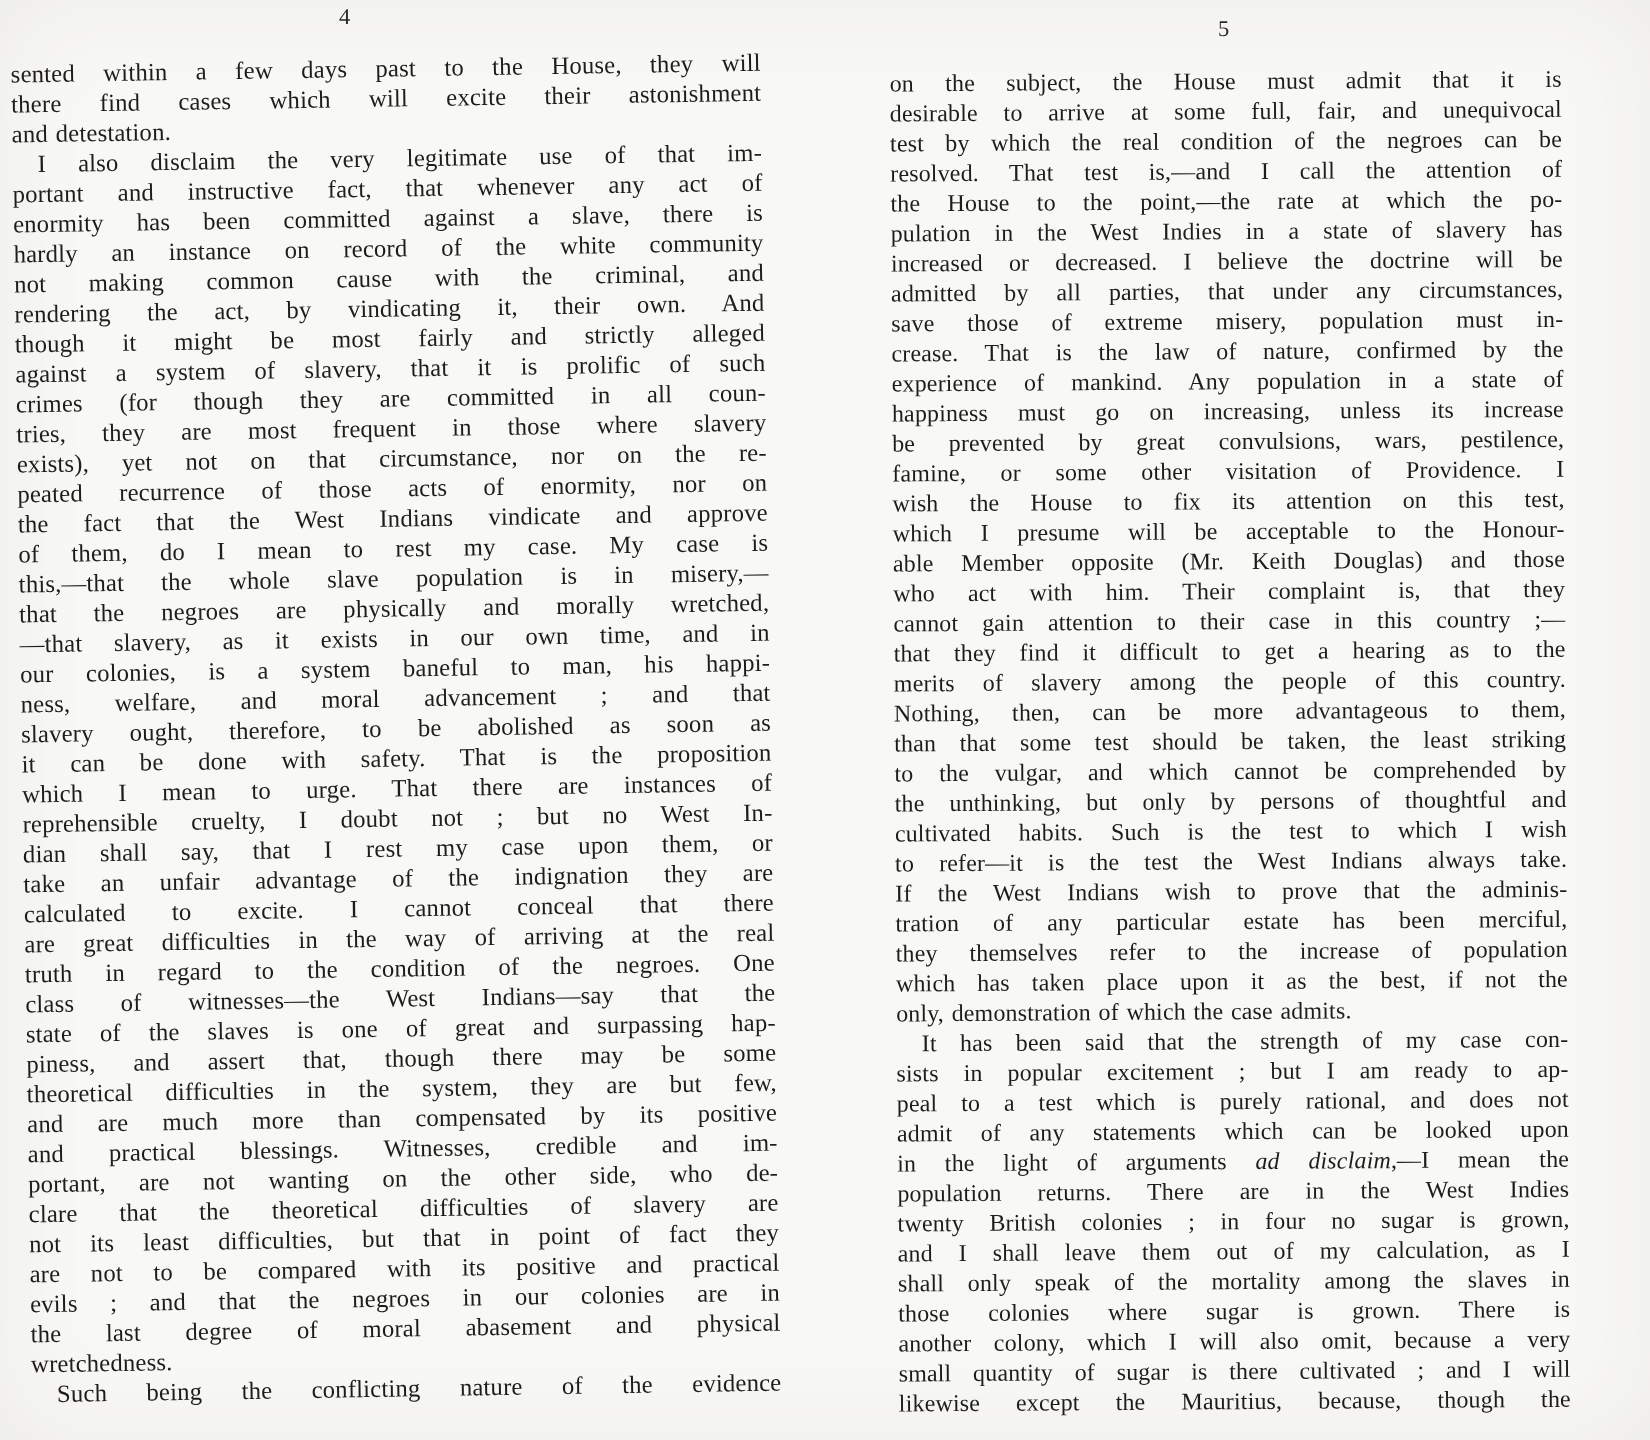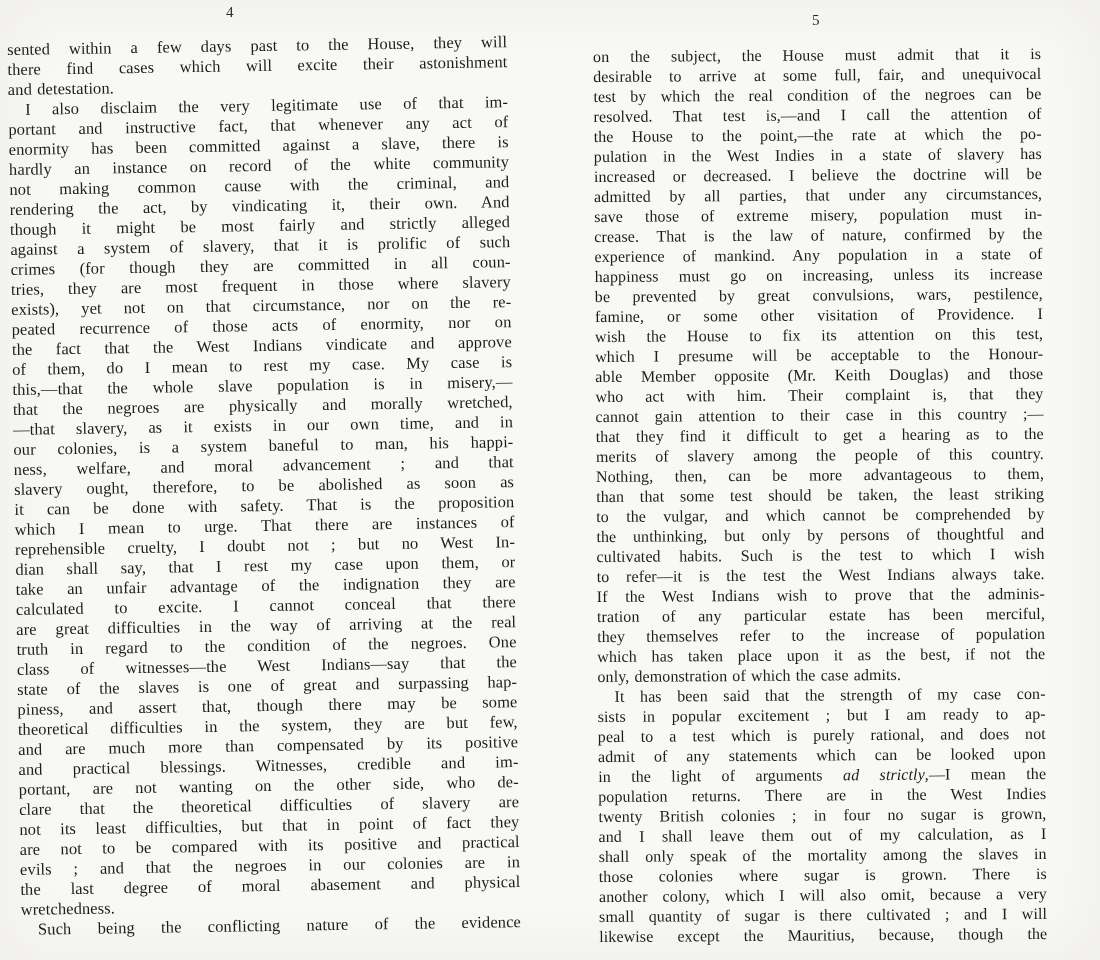--- a/index.html
+++ b/index.html
@@ -153,21 +153,21 @@
         <div class="line">to refer—it is the test the West Indians always take.</div>
         <div class="line">If the West Indians wish to prove that the adminis-</div>
         <div class="line">tration of any particular estate has been merciful,</div>
         <div class="line">they themselves refer to the increase of population</div>
         <div class="line">which has taken place upon it as the best, if not the</div>
         <div class="line para-end">only, demonstration of which the case admits.</div>
         <div class="line indent">It has been said that the strength of my case con-</div>
         <div class="line">sists in popular excitement ; but I am ready to ap-</div>
         <div class="line">peal to a test which is purely rational, and does not</div>
         <div class="line">admit of any statements which can be looked upon</div>
-        <div class="line">in the light of arguments <i>ad strictly</i>,—I mean the</div>
+        <div class="line">in the light of arguments <i>ad disclaim</i>,—I mean the</div>
         <div class="line">population returns. There are in the West Indies</div>
         <div class="line">twenty British colonies ; in four no sugar is grown,</div>
         <div class="line">and I shall leave them out of my calculation, as I</div>
         <div class="line">shall only speak of the mortality among the slaves in</div>
         <div class="line">those colonies where sugar is grown. There is</div>
         <div class="line">another colony, which I will also omit, because a very</div>
         <div class="line">small quantity of sugar is there cultivated ; and I will</div>
         <div class="line">likewise except the Mauritius, because, though the</div>
       </div>
   </section>

